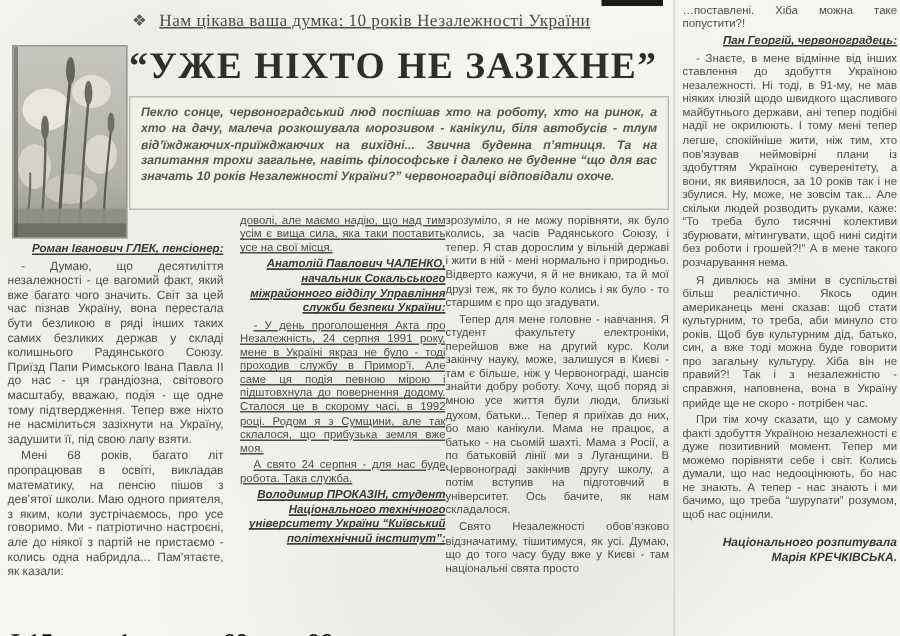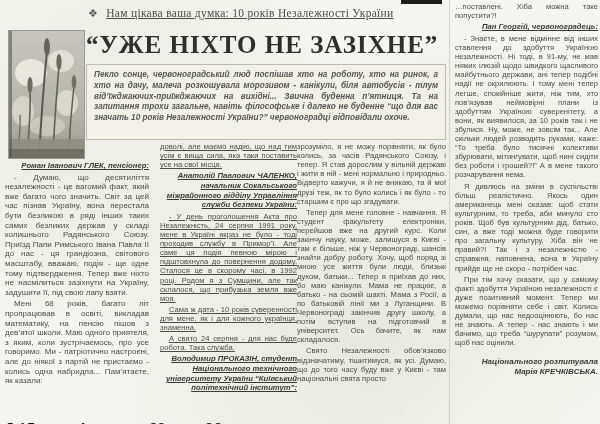--- a/index.html
+++ b/index.html
@@ -89,21 +89,20 @@
   <div class="col" id="col1">
     <p class="author">Роман Іванович ГЛЕК, пенсіонер:</p>
     <p>- Думаю, що десятиліття незалежності - це вагомий факт, який вже багато чого значить. Світ за цей час пізнав Україну, вона перестала бути безликою в ряді інших таких самих безликих держав у складі колишнього Радянського Союзу. Приїзд Папи Римського Івана Павла ІІ до нас - ця грандіозна, світового масштабу, вважаю, подія - ще одне тому підтвердження. Тепер вже ніхто не насмілиться зазіхнути на Україну, задушити її, під свою лапу взяти.</p>
     <p>Мені 68 років, багато літ пропрацював в освіті, викладав математику, на пенсію пішов з дев’ятої школи. Маю одного приятеля, з яким, коли зустрічаємось, про усе говоримо. Ми - патріотично настроєні, але до ніякої з партій не пристаємо - колись одна набридла... Пам’ятаєте, як казали:</p>
   </div>
 
   <div class="col" id="col2">
     <p class="noind">доволі, але маємо надію, що над тим усім є вища сила, яка таки поставить усе на свої місця.</p>
     <p class="author">Анатолій Павлович ЧАЛЕНКО, начальник Сокальського міжрайонного відділу Управління служби безпеки України:</p>
     <p>- У день проголошення Акта про Незалежність, 24 серпня 1991 року, мене в Україні якраз не було - тоді проходив службу в Примор’ї. Але саме ця подія певною мірою і підштовхнула до повернення додому. Сталося це в скорому часі, в 1992 році. Родом я з Сумщини, але так склалося, що прибузька земля вже моя.</p>
-    <p>Сама ж дата - 10 років суверенності для мене, як і для кожного українця, знаменна.</p>
     <p>А свято 24 серпня - для нас буде робота. Така служба.</p>
     <p class="author">Володимир ПРОКАЗІН, студент Національного технічного університету України “Київський політехнічний інститут”:</p>
   </div>
 
   <div class="col" id="col3">
     <p class="noind">зрозуміло, я не можу порівняти, як було колись, за часів Радянського Союзу, і тепер. Я став дорослим у вільній державі і жити в ній - мені нормально і природньо. Відверто кажучи, я й не вникаю, та й мої друзі теж, як то було колись і як було - то старшим є про що згадувати.</p>
     <p>Тепер для мене головне - навчання. Я студент факультету електроніки, перейшов вже на другий курс. Коли закінчу науку, може, залишуся в Києві - там є більше, ніж у Червонограді, шансів знайти добру роботу. Хочу, щоб поряд зі мною усе життя були люди, близькі духом, батьки... Тепер я приїхав до них, бо маю канікули. Мама не працює, а батько - на сьомій шахті. Мама з Росії, а по батьковій лінії ми з Луганщини. В Червонограді закінчив другу школу, а потім вступив на підготовчий в університет. Ось бачите, як нам складалося.</p>
     <p>Свято Незалежності обов’язково відзначатиму, тішитимуся, як усі. Думаю, що до того часу буду вже у Києві - там національні свята просто</p>
   </div>
 

